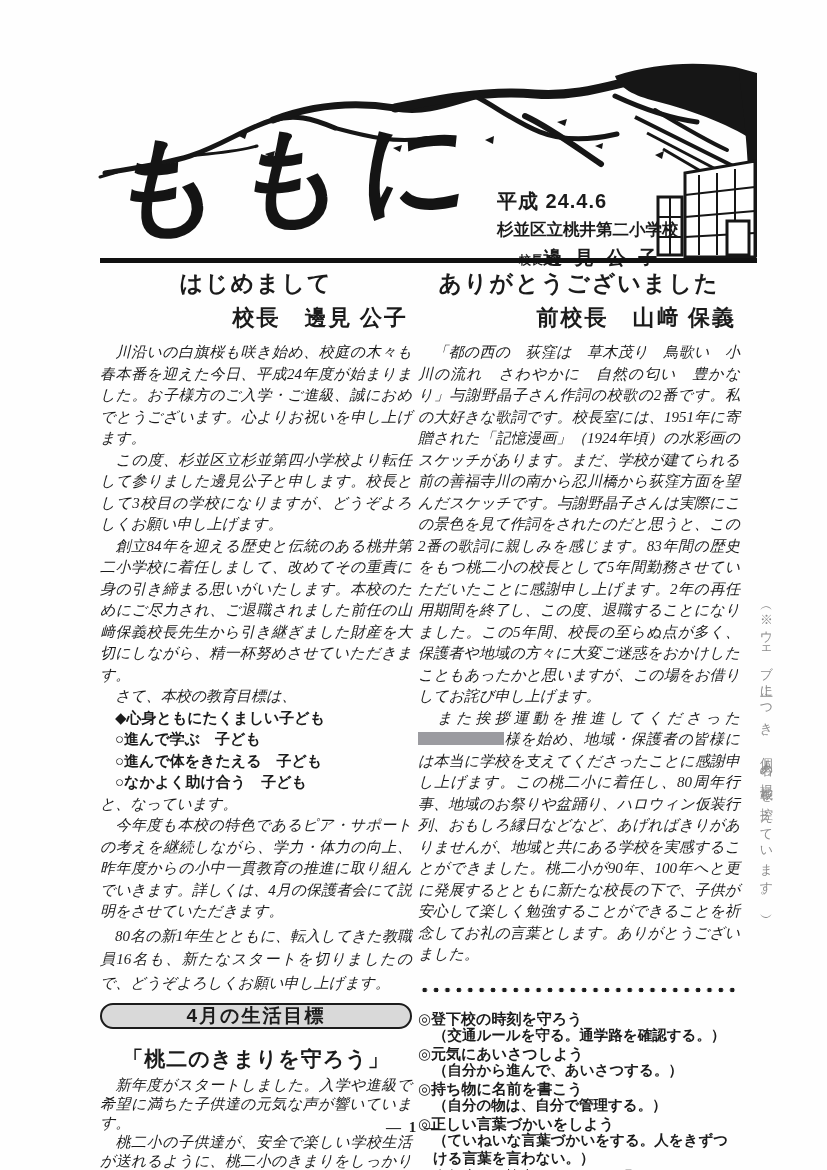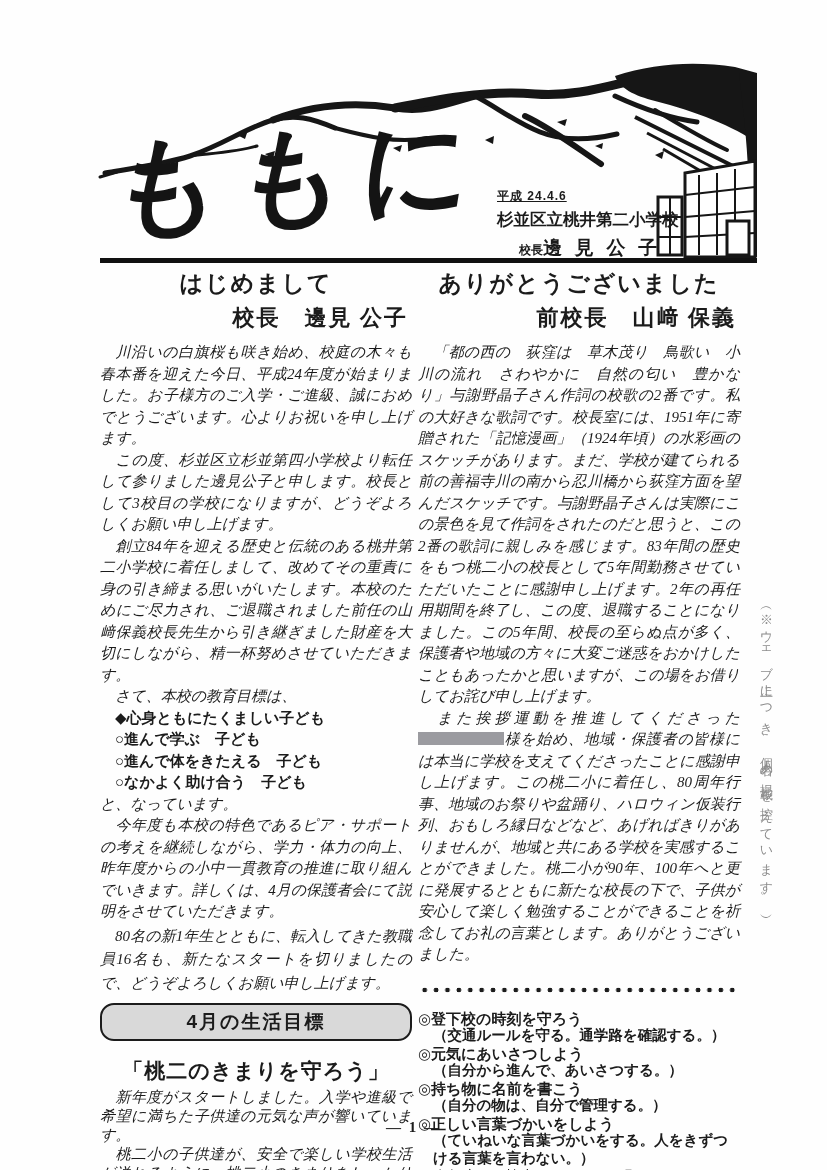--- a/index.html
+++ b/index.html
@@ -12,21 +12,21 @@
   
   .masthead-art { position:absolute; left:95px; top:55px; }
   .masthead-title {
     position:absolute; left:112px; top:118px; width:430px;
     font-family:"DejaVu Serif","Liberation Serif",serif;
     font-weight:bold; font-size:108px; line-height:1; color:#141414;
     letter-spacing:14px; transform:rotate(-4deg) skewX(-7deg); white-space:nowrap;
   }
   .masthead-info { position:absolute; left:497px; top:188px; width:220px;
     font-family:"Liberation Sans","DejaVu Sans",sans-serif; }
-  .mh-date   { font-size:12px; font-weight:bold; letter-spacing:1px;text-decoration:underline; }
+  .mh-date   { font-size:20px; font-weight:bold; letter-spacing:1px; }
   .mh-school { font-size:16.5px; font-weight:bold; margin-top:4px; }
   .mh-principal { margin-top:4px; padding-left:22px; display:flex; align-items:baseline; }
   .mh-principal .lbl { font-size:12px; font-weight:bold; }
   .mh-principal .name { font-family:"Liberation Serif",serif; font-size:19px; font-weight:bold; letter-spacing:4px; }
   .head-rule { position:absolute; left:100px; top:258px; width:657px; height:5px; background:#111; }
   
   .col { position:absolute; top:268px; }
   .col-left  { left:100px; width:312px; }
   .col-right { left:418px; width:322px; }
   .article-title {
@@ -35,21 +35,21 @@
   }
   .byline {
     text-align:right; font-weight:bold; font-size:22px; letter-spacing:2px;
     padding-right:4px; margin-bottom:9px;
   }
   p.body { font-size:15px; line-height:21.5px; text-align:justify;font-style:italic; }
   .goal-line { font-size:15px; line-height:21.5px; font-weight:bold; padding-left:15px; }
   p.body.wide { line-height:23.5px; margin-top:2px; }
   
   .goal-box {
-    margin-top:8px; height:38px; border:2px solid #1c1c1c; border-radius:14px;
+    margin-top:8px; height:26px; border:2px solid #1c1c1c; border-radius:14px;
     background:#d9d9d9; display:flex; align-items:center; justify-content:center;
     font-family:"Liberation Sans","DejaVu Sans",sans-serif;
     font-size:19px; font-weight:bold; letter-spacing:2px;
   }
   .goal-heading {
     margin-top:16px; text-align:center; font-size:21px; font-weight:bold;
     font-family:"Liberation Sans","DejaVu Sans",sans-serif; letter-spacing:1px;
     white-space:nowrap;
   }
   .goal-section p.body { line-height:19px; }

